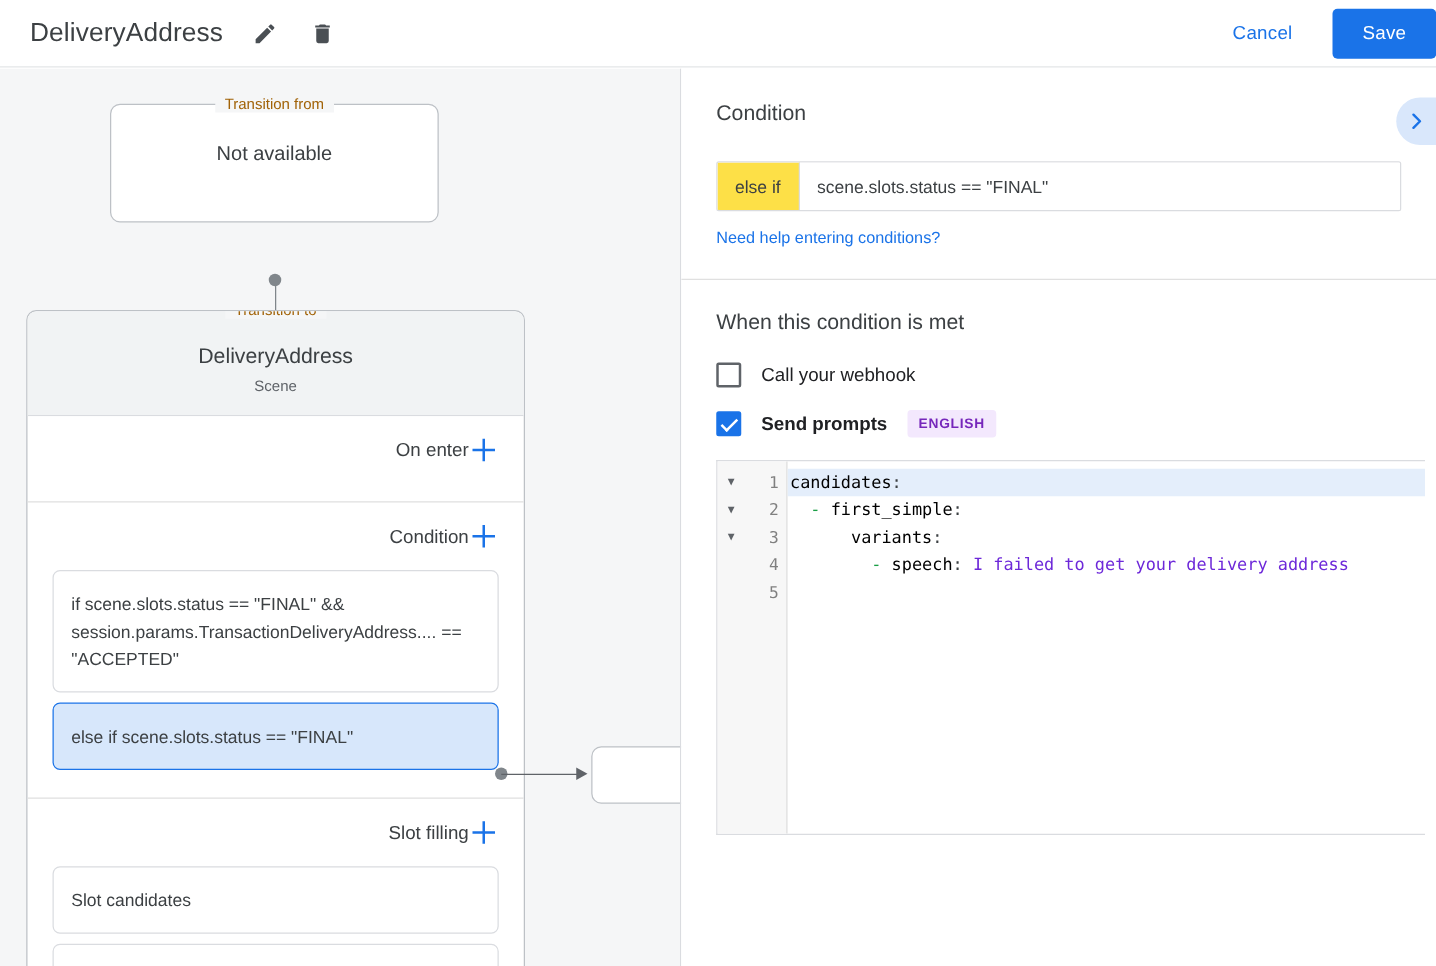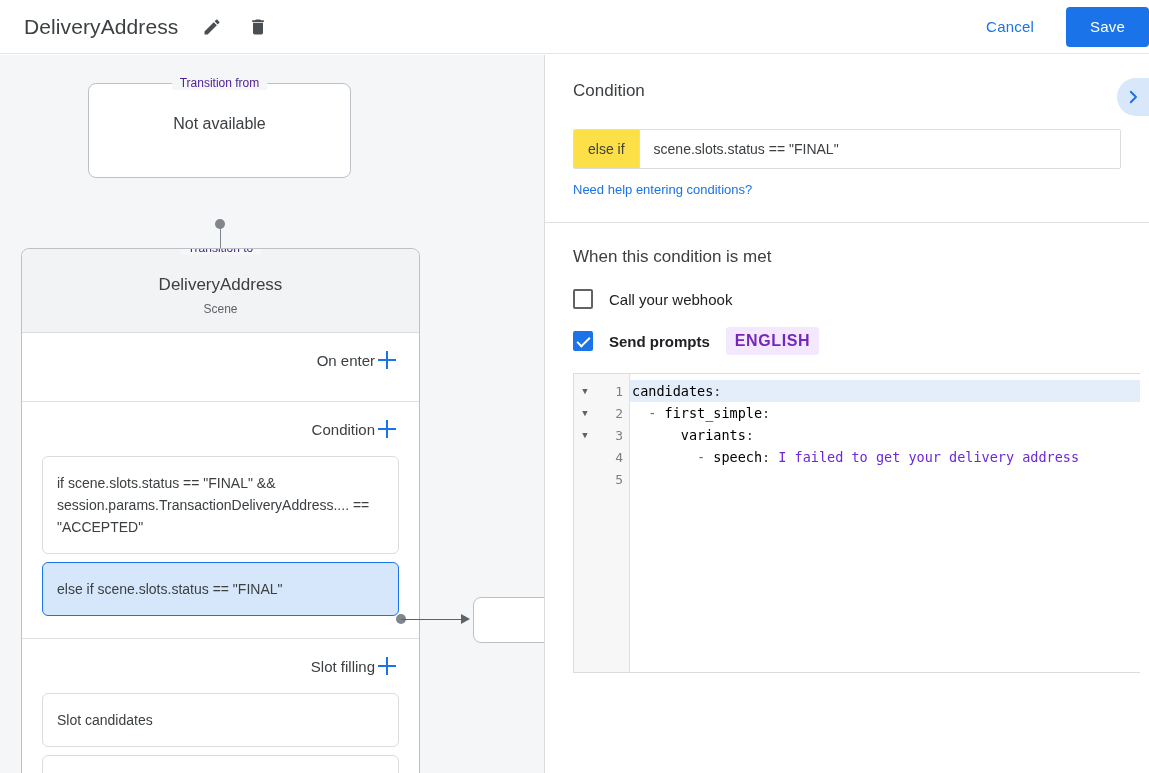--- a/index.html
+++ b/index.html
@@ -66,21 +66,21 @@
     position: absolute;
     border: 1px solid #bdc1c6;
     border-radius: 8px;
     background: #ffffff;
   }
   .node-legend {
     position: absolute; top: -8px; left: 50%;
     transform: translateX(-50%);
     background: #f5f6f7;
     padding: 0 8px;
-    font-size: 12px; color: #4c1d95;
+    font-size: 12px; color: #a16207;
     white-space: nowrap;
   }
 
   #node-from { left: 88px; top: 28px; width: 263px; height: 95px; }
   #node-from .node-body {
     display: flex; align-items: center; justify-content: center;
     height: 100%;
     font-size: 16px; color: #3c4043;
     padding-bottom: 14px;
   }
@@ -250,21 +250,21 @@
     content: ""; position: absolute;
     left: 5px; top: 1px; width: 5px; height: 11px;
     border: solid #fff; border-width: 0 2px 2px 0;
     transform: rotate(45deg);
   }
   .cb-label { font-size: 15px; color: #202124; }
   .cb-label.bold { font-weight: 700; }
   #lang-badge {
     margin-left: 16px;
     background: #f3e8fd; color: #7627bb;
-    font-size: 16px; font-weight: 700; letter-spacing: .6px;
+    font-size: 11px; font-weight: 700; letter-spacing: .6px;
     padding: 5px 9px; border-radius: 3px;
   }
   #prompt-desc {
     font-size: 13.5px; color: #3c4043;
     line-height: 20px; margin: -4px 0 0; max-width: 556px;
   }
   #prompt-desc a { color: #1a73e8; text-decoration: none; }
 
   
   #editor-tabs {

